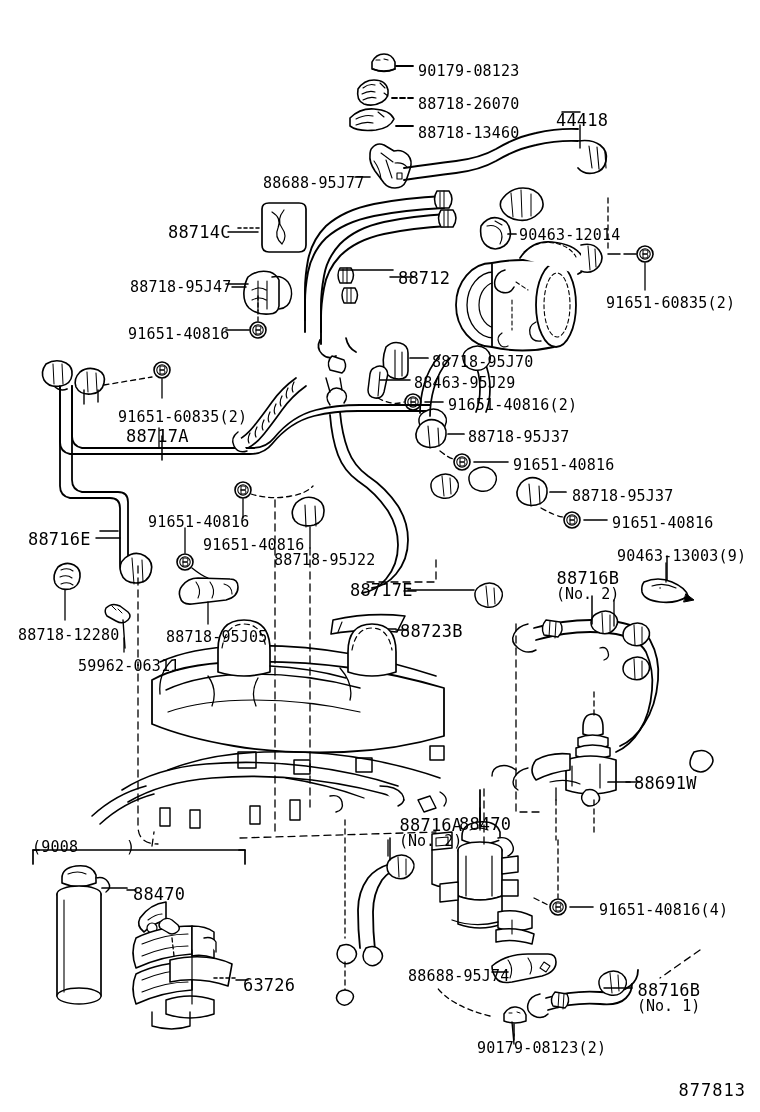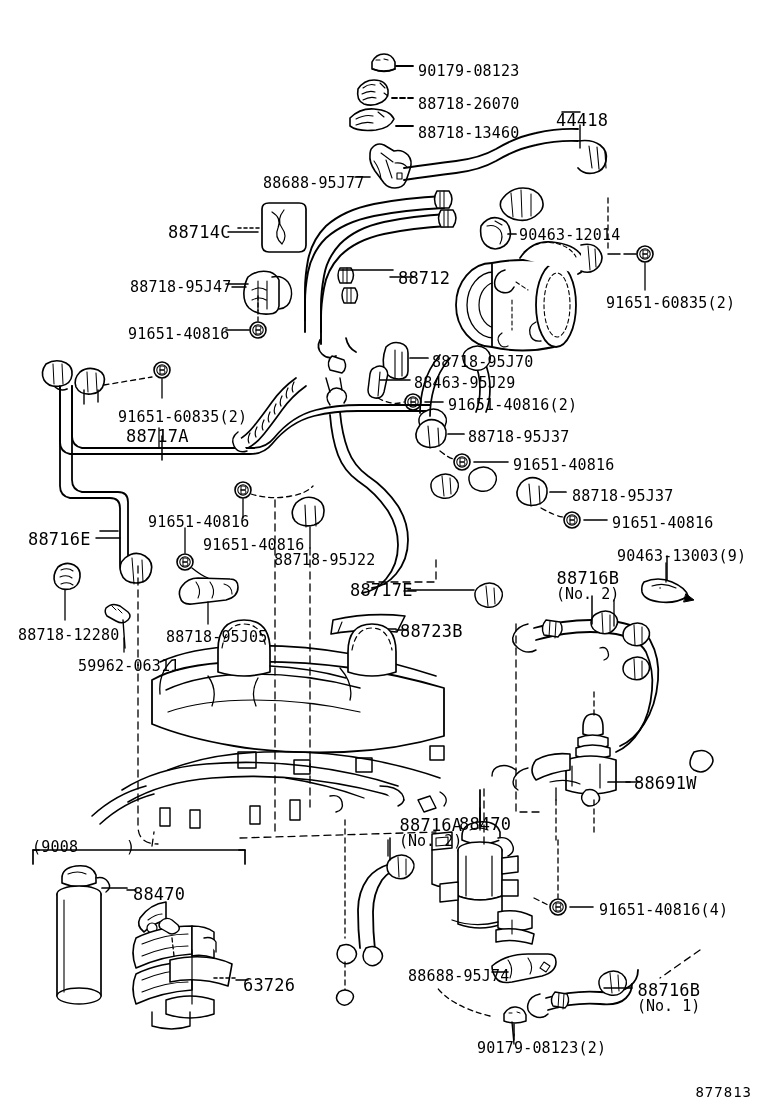--- a/index.html
+++ b/index.html
@@ -5,21 +5,21 @@
 <style>
   html,body{margin:0;padding:0;background:#ffffff;}
   body{width:760px;height:1112px;position:relative;overflow:hidden;
        font-family:"DejaVu Sans Mono","Liberation Mono",monospace;color:#000;}
   #sheet{position:absolute;left:0;top:0;width:760px;height:1112px;}
   svg.art{position:absolute;left:0;top:0;width:760px;height:1112px;}
   .lbl{position:absolute;white-space:nowrap;font-family:"DejaVu Sans Mono","Liberation Mono",monospace;
        font-size:15px;letter-spacing:0.2px;color:#000;line-height:1.05;text-align:right;}
   .lbl.big{font-size:17px;}
   .lbl .sub{display:block;font-size:15px;letter-spacing:0px;margin-top:-1px;}
-  #code{position:absolute;right:8px;bottom:12px;font-size:14px;letter-spacing:1px;}
+  #code{position:absolute;right:14px;bottom:12px;font-size:17px;letter-spacing:1px;}
 </style>
 </head>
 <body>
 
 <div id="sheet">
 
 <svg class="art" viewBox="0 0 760 1112" xmlns="http://www.w3.org/2000/svg">
   <g fill="none" stroke="#000" stroke-width="1.6" stroke-linecap="round" stroke-linejoin="round">
 
     <g>

